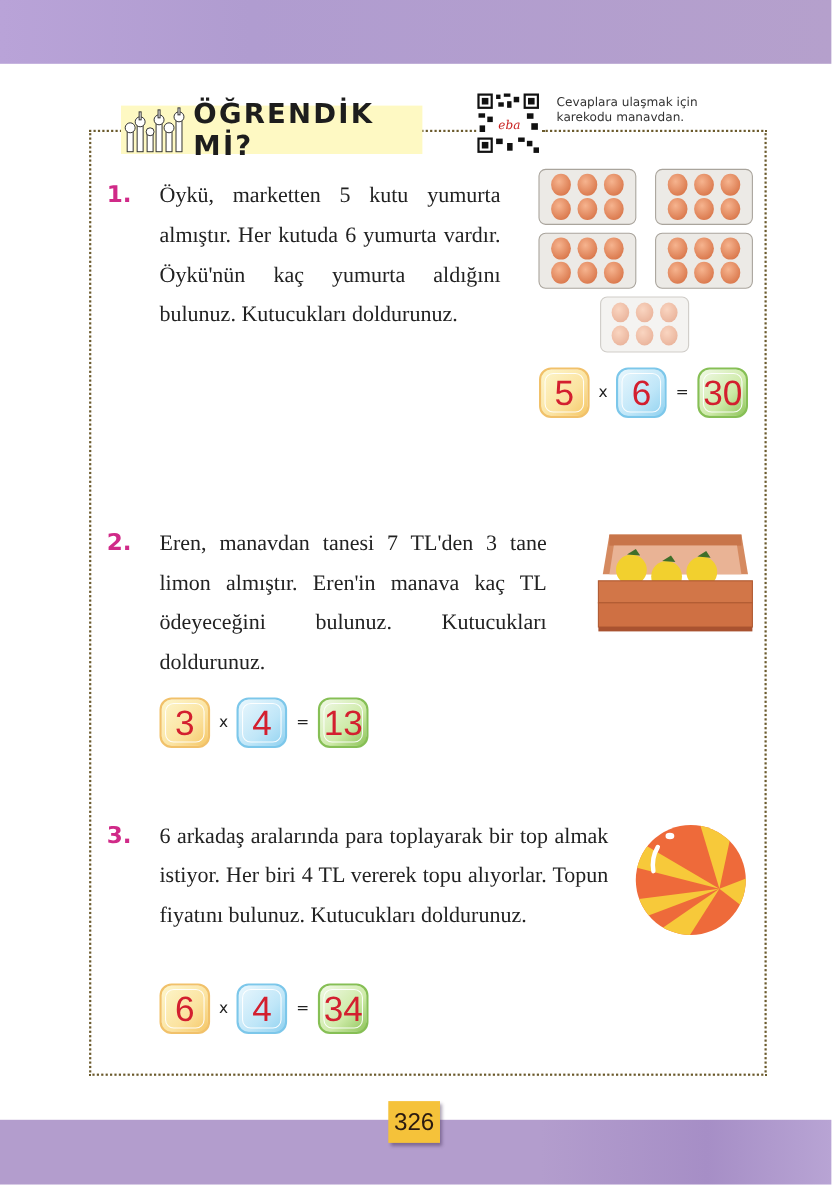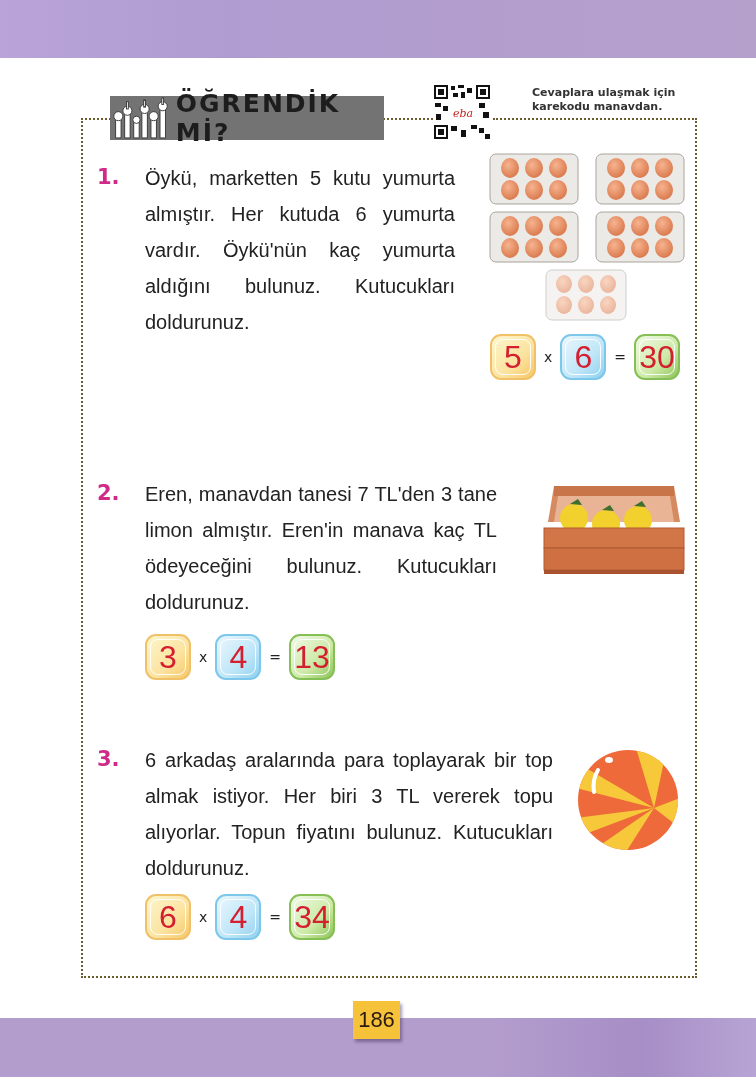--- a/index.html
+++ b/index.html
@@ -25,38 +25,38 @@
   }
   .frame-top-mid {
     position: absolute; left: 383px; top: 118px; width: 50px; border-top: 2px dotted #6b5a2c;
   }
   .frame-top-right {
     position: absolute; left: 493px; top: 118px; width: 204px; border-top: 2px dotted #6b5a2c;
   }
 
   .title-banner {
     position: absolute; left: 110px; top: 96px; width: 274px; height: 44px;
-    background: #737373; display: flex; align-items: center;
+    background: #fef9c3; display: flex; align-items: center;
   }
   .hands { width: 66px; height: 44px; margin-left: 2px; }
   .title-text {
     font-family: "DejaVu Sans", sans-serif; font-weight: bold; font-size: 25px;
     letter-spacing: 2px; color: #1d1d1d; margin-left: 4px;
   }
 
   .qr { position: absolute; left: 433px; top: 84px; width: 58px; height: 56px; }
   .qr-note {
-    position: absolute; left: 532px; top: 86px; font-size: 11px; line-height: 14px; color: #333; font-weight: bold;
+    position: absolute; left: 506px; top: 86px; font-size: 11px; line-height: 14px; color: #333;
   }
 
   .problem-num {
     position: absolute; font-size: 21px; font-weight: bold; color: #d02a88;
   }
   .problem-text {
-    position: absolute; font-family: Liberation Sans, sans-serif; font-size: 20px; line-height: 36px;
+    position: absolute; font-family: Liberation Serif, serif; font-size: 20px; line-height: 36px;
     color: #222; text-align: justify; text-align-last: left;
   }
 
   .eq { position: absolute; display: flex; align-items: center; }
   .box {
     width: 46px; height: 46px; border-radius: 11px; display: flex; align-items: center; justify-content: center;
     font-family: "Liberation Sans", sans-serif; font-size: 32px; color: #d31f2f; position: relative;
   }
   .box::after {
     content: ""; position: absolute; left: 3px; top: 3px; right: 3px; bottom: 3px;
@@ -246,21 +246,21 @@
 
 <div class="eq" style="left:145px; top:634px;">
   <div class="box yellow">3</div>
   <span class="op">x</span>
   <div class="box blue">4</div>
   <span class="op">=</span>
   <div class="box green">13</div>
 </div>
 
 <div class="problem-num" style="left:97px; top:747px;">3.</div>
-<div class="problem-text" style="left:145px; top:742px; width:408px;">6 arkadaş aralarında para toplayarak bir top almak istiyor. Her biri 3 TL vererek topu alıyorlar. Topun fiyatını bulunuz. Kutucukları doldurunuz.</div>
+<div class="problem-text" style="left:145px; top:742px; width:408px;">6 arkadaş aralarında para toplayarak bir top almak istiyor. Her biri 4 TL vererek topu alıyorlar. Topun fiyatını bulunuz. Kutucukları doldurunuz.</div>
 
 <svg style="position:absolute; left:576px; top:748px;" width="104" height="104" viewBox="0 0 104 104">
   <defs>
       <clipPath id="ballclip">
         <circle cx="52" cy="52" r="50"></circle>
       </clipPath>
     </defs>
   <circle cx="52" cy="52" r="50" fill="#ee6a3a"></circle>
   <g clip-path="url(#ballclip)" fill="#f7c93a">
     <path d="M78 60 L10 20 L0 40 Z"></path>
@@ -275,13 +275,13 @@
 
 <div class="eq" style="left:145px; top:894px;">
   <div class="box yellow">6</div>
   <span class="op">x</span>
   <div class="box blue">4</div>
   <span class="op">=</span>
   <div class="box green">34</div>
 </div>
 
 <div class="band-bottom"></div>
-<div class="page-num">186</div>
+<div class="page-num">326</div>
 
 </body></html>

